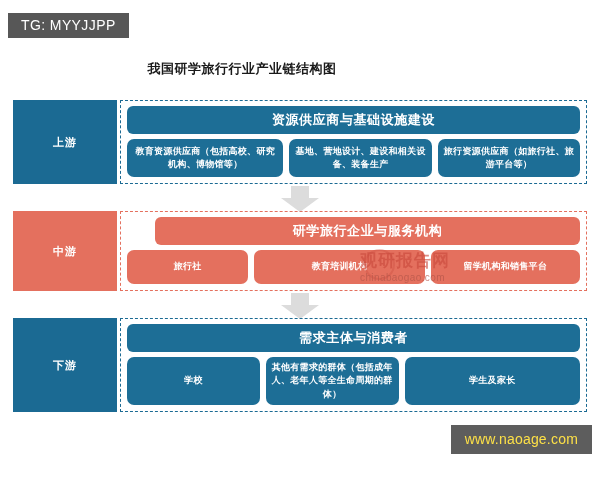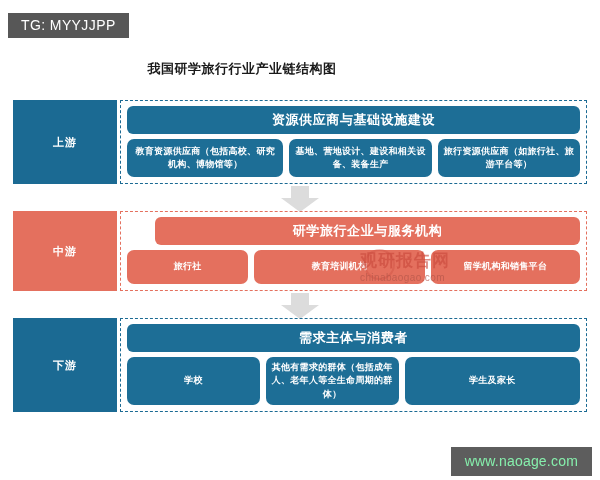--- a/index.html
+++ b/index.html
@@ -24,23 +24,23 @@
     color: #ffffff;
     font-size: 14px;
     letter-spacing: .4px;
     padding: 5px 13px 6px 13px;
     line-height: 1;
     white-space: nowrap;
   }
   .site-badge {
     position: absolute;
     right: 8px;
-    bottom: 4px;
+    bottom: 26px;
     background: #5d5d5d;
-    color: #86efac;
+    color: #fde047;
     font-size: 14px;
     letter-spacing: .2px;
     padding: 7px 14px 8px 14px;
     line-height: 1;
     white-space: nowrap;
   }
 
   
   .chart-title {
     position: absolute;

